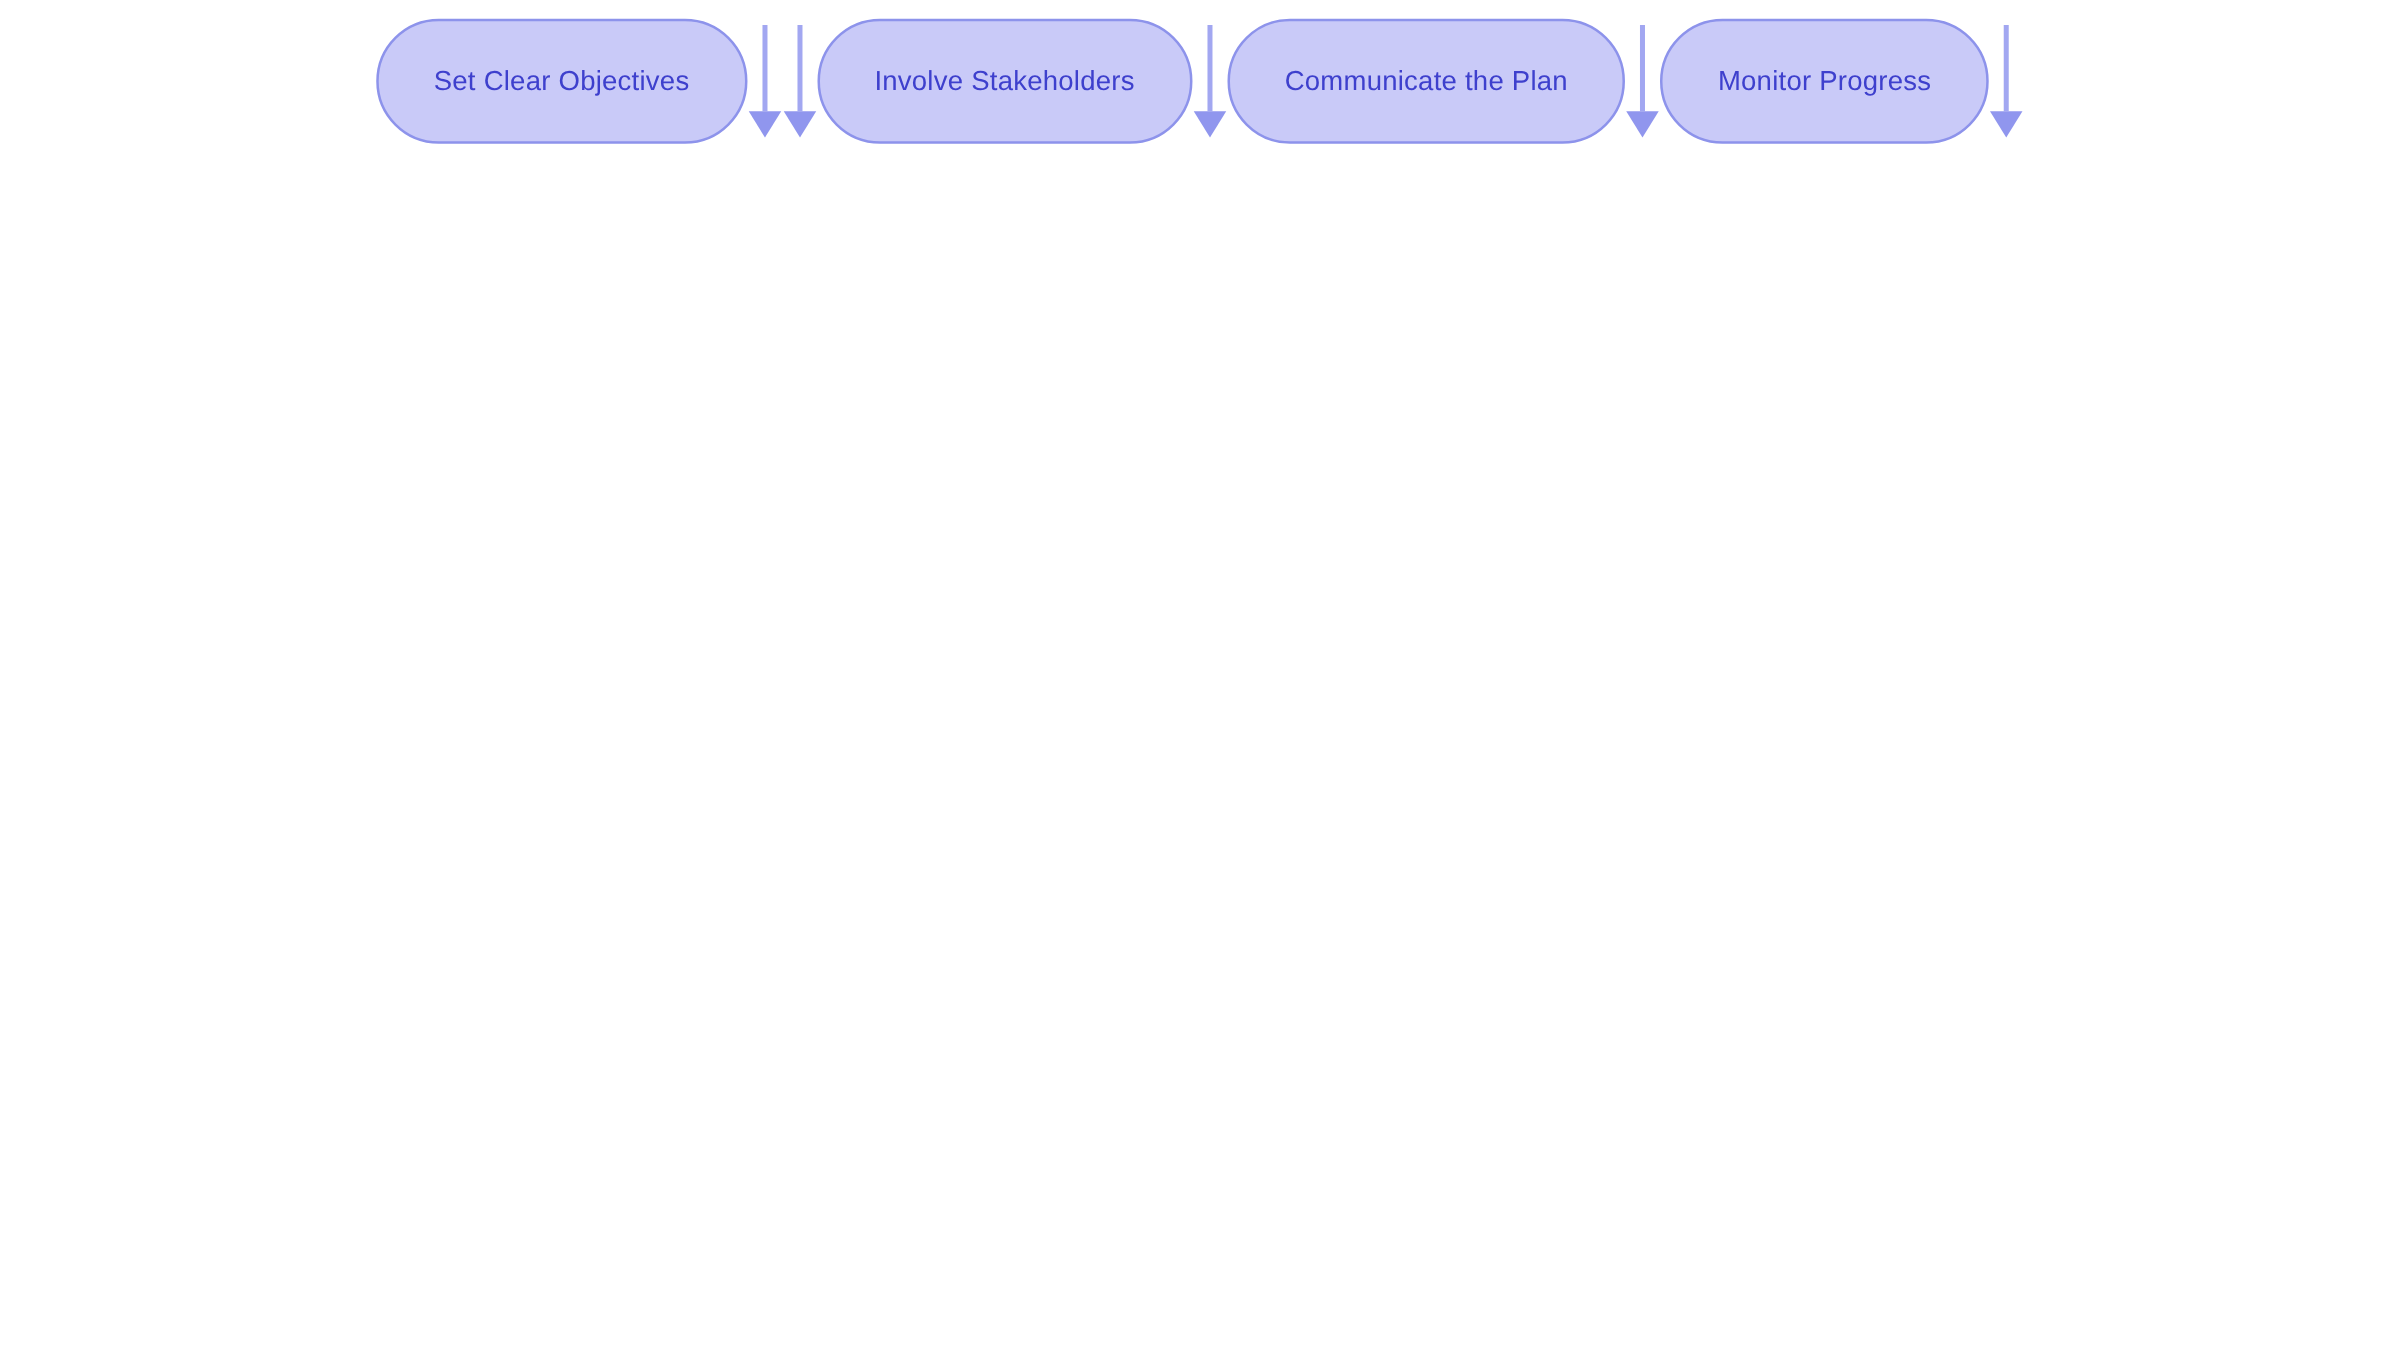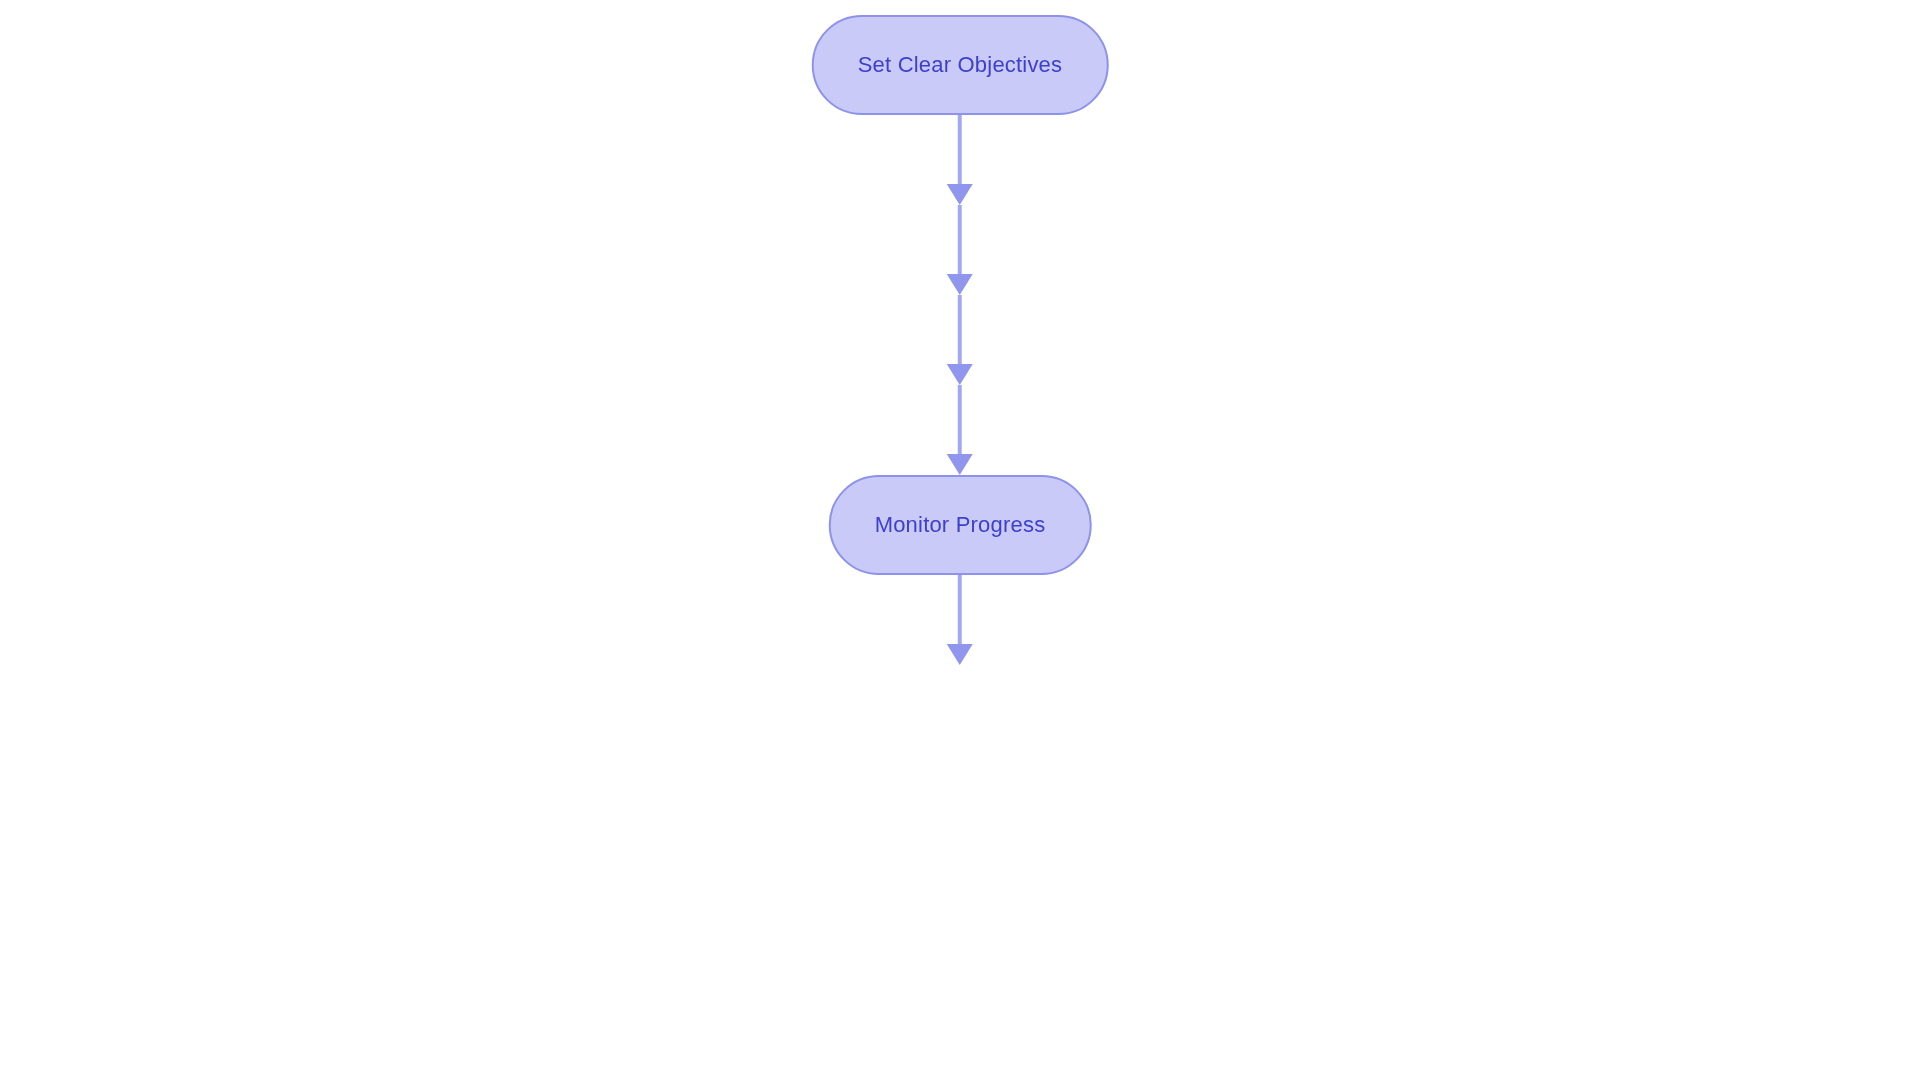--- a/index.html
+++ b/index.html
@@ -14,21 +14,21 @@
     background: var(--background, #ffffff);
     overflow: hidden;
     font-family: "Liberation Sans", sans-serif;
   }
   .flow-column {
     position: absolute;
     top: 15px;
     left: 50%;
     transform: translateX(-50%);
     display: flex;
-    flex-direction: column;
+    flex-direction: row;
     align-items: center;
   }
   .node {
     box-sizing: border-box;
     height: 100px;
     padding: 0 44px;
     display: flex;
     align-items: center;
     justify-content: center;
     background: var(--node-fill, #C9CAF8);
@@ -76,26 +76,32 @@
       <div class="arrow-line"></div>
       <div class="arrow-head"></div>
     </div>
 
 
     <div class="arrow">
       <div class="arrow-line"></div>
       <div class="arrow-head"></div>
     </div>
 
+    <div class="node">
+      <span class="node-label">Involve Stakeholders</span>
+    </div>
 
     <div class="arrow">
       <div class="arrow-line"></div>
       <div class="arrow-head"></div>
     </div>
 
+    <div class="node">
+      <span class="node-label">Communicate the Plan</span>
+    </div>
 
     <div class="arrow">
       <div class="arrow-line"></div>
       <div class="arrow-head"></div>
     </div>
 
     <div class="node">
       <span class="node-label">Monitor Progress</span>
     </div>
 

